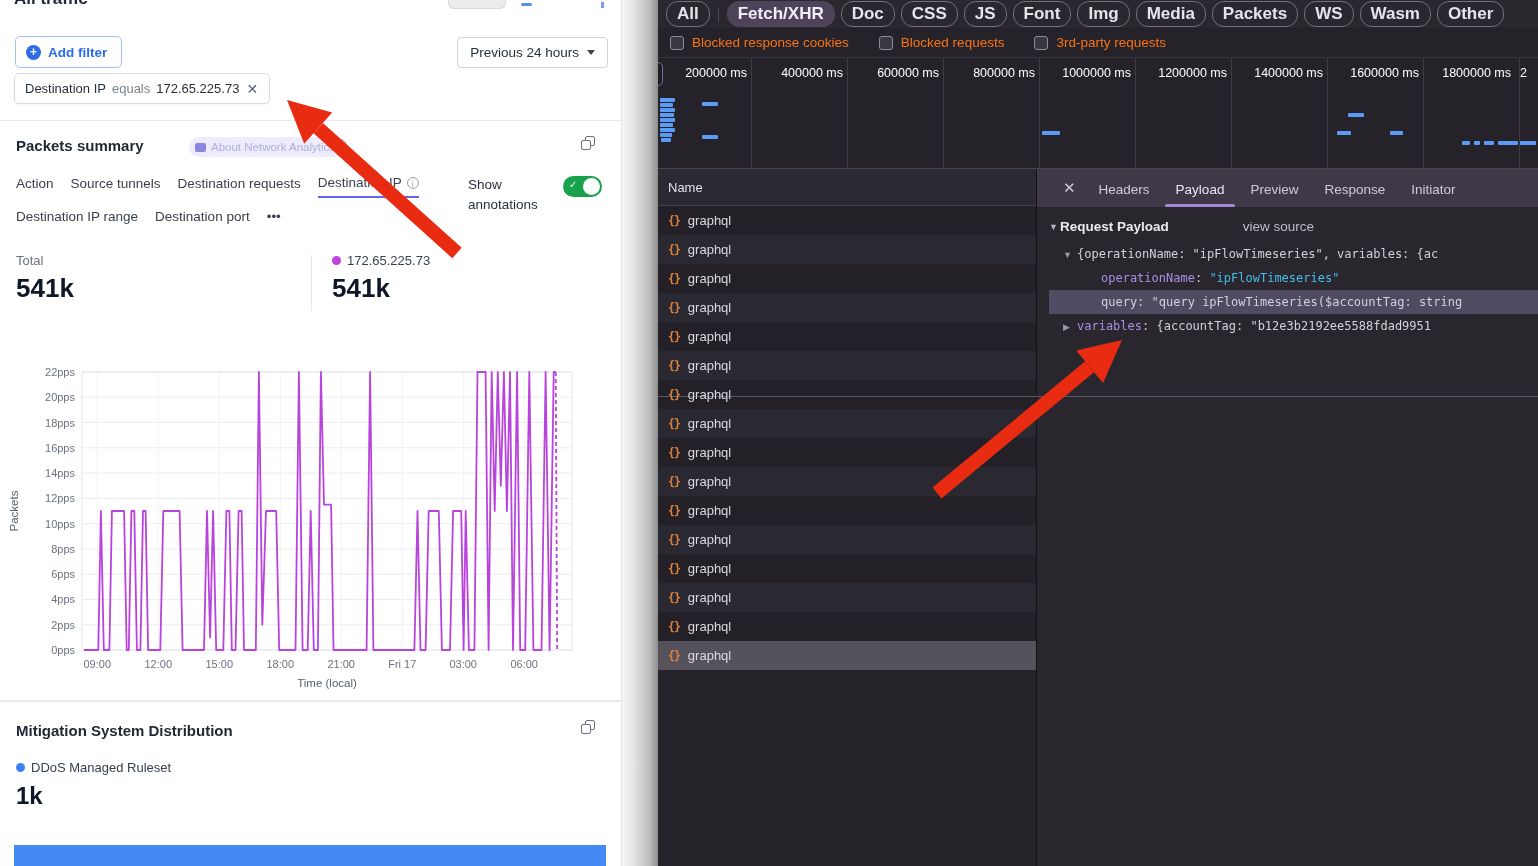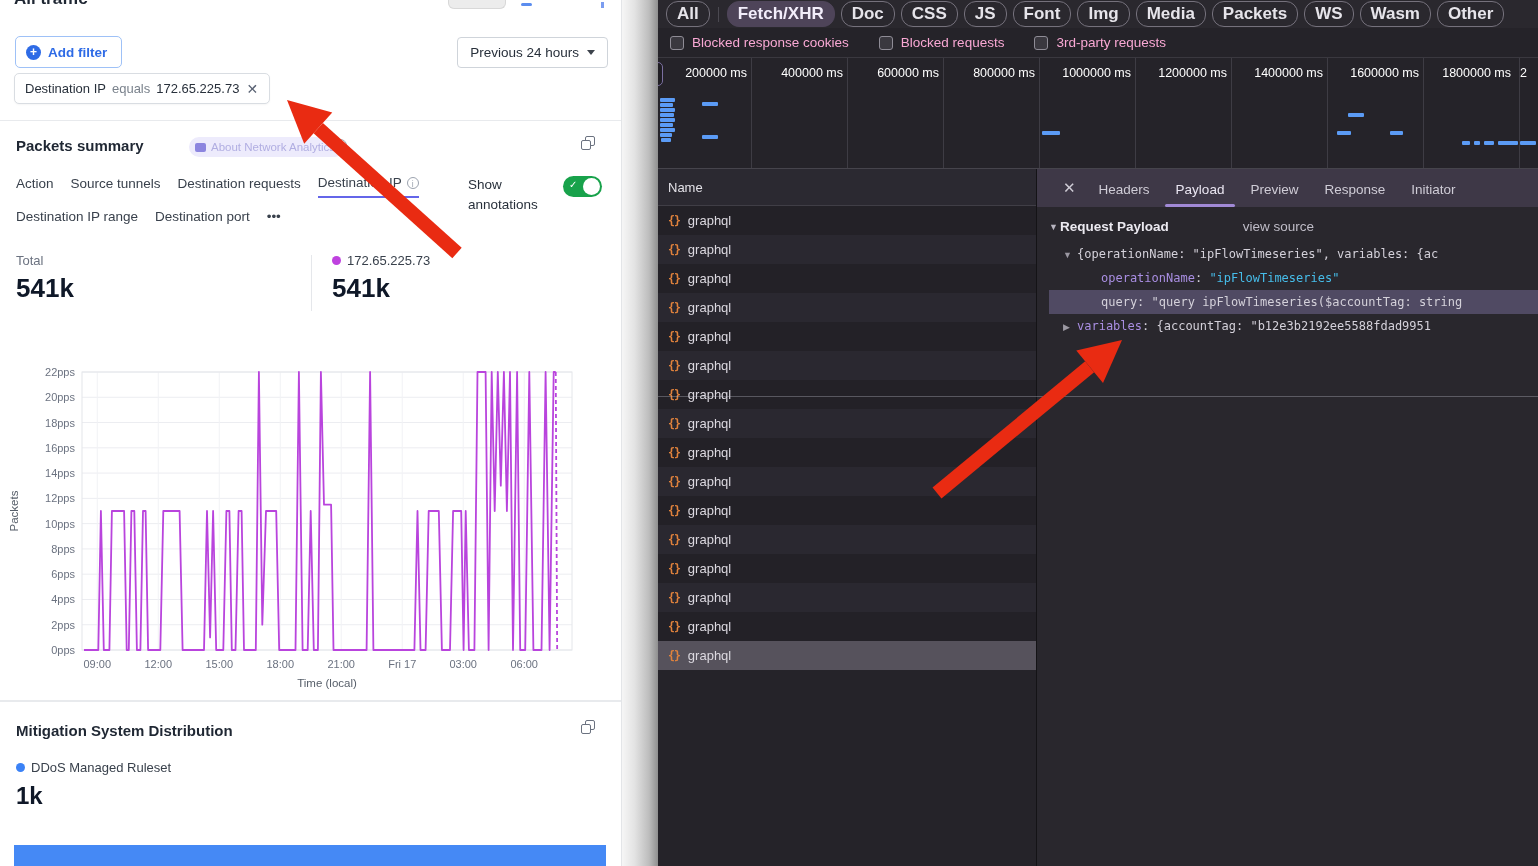--- a/index.html
+++ b/index.html
@@ -62,21 +62,21 @@
   
   .gap{position:absolute;left:621px;top:0;width:37px;height:866px;
     background:linear-gradient(to right,#f6f6f6 0%,#e3e3e3 35%,#bdbdbd 75%,#8f8f8f 100%);border-left:1px solid #e3e5e8;}
   
   .dev{position:absolute;left:658px;top:0;width:880px;height:866px;background:#252329;color:#d8d5dc;font-size:13px;overflow:hidden;}
   .chipbar{position:absolute;left:0;top:0;width:880px;height:28px;display:flex;align-items:center;gap:6px;padding:0 8px;background:#2a282e;}
   .rchip{padding:2px 10px;border:1px solid #75717c;border-radius:12px;font-size:17px;font-weight:bold;color:#e6e4ea;cursor:pointer;white-space:nowrap;background:transparent;}
   .rchip.active{background:#4e4459;border-color:#4e4459;color:#f2edfa;}
   .chip-sep{width:1px;height:15px;background:#4b4951;margin:0 2px;}
   .cbbar{position:absolute;left:0;top:28px;width:880px;height:30px;display:flex;align-items:center;gap:30px;padding:0 12px;border-bottom:1px solid #3a383f;}
-  .cb{display:flex;align-items:center;gap:8px;font-size:13.5px;color:#f9a8d4;cursor:pointer;}
+  .cb{display:flex;align-items:center;gap:8px;font-size:13.5px;color:#f97316;cursor:pointer;}
   .cb .box{width:14px;height:14px;border:1.6px solid #8f8c96;border-radius:3px;background:#3a383f;}
   .timeline{position:absolute;left:0;top:58px;width:880px;height:111px;border-bottom:1px solid #46444c;overflow:hidden;}
   .tl-grid{position:absolute;top:0;width:1px;height:111px;background:#3e3c44;}
   .tl-label{position:absolute;top:8px;width:88px;text-align:right;font-size:12.5px;color:#ffffff;}
   .tl-bar{position:absolute;height:4px;background:#5b9bf5;border-radius:1px;}
   .tl-pill{position:absolute;left:-5px;top:4px;width:10px;height:24px;border:1.6px solid #7b6fa0;border-radius:6px;background:#1f1d23;}
   .main{position:absolute;left:0;top:169px;width:880px;bottom:0;height:697px;display:flex;}
   .name-panel{width:379px;background:#252329;border-right:1px solid #141316;display:flex;flex-direction:column;}
   .name-head{height:37px;line-height:37px;padding-left:10px;background:#2b2931;border-bottom:1px solid #403e46;color:#e4e2e8;font-size:13px;}
   .req-row{height:29px;display:flex;align-items:center;gap:8px;padding-left:10px;font-size:13px;color:#dcd9e0;cursor:pointer;}

